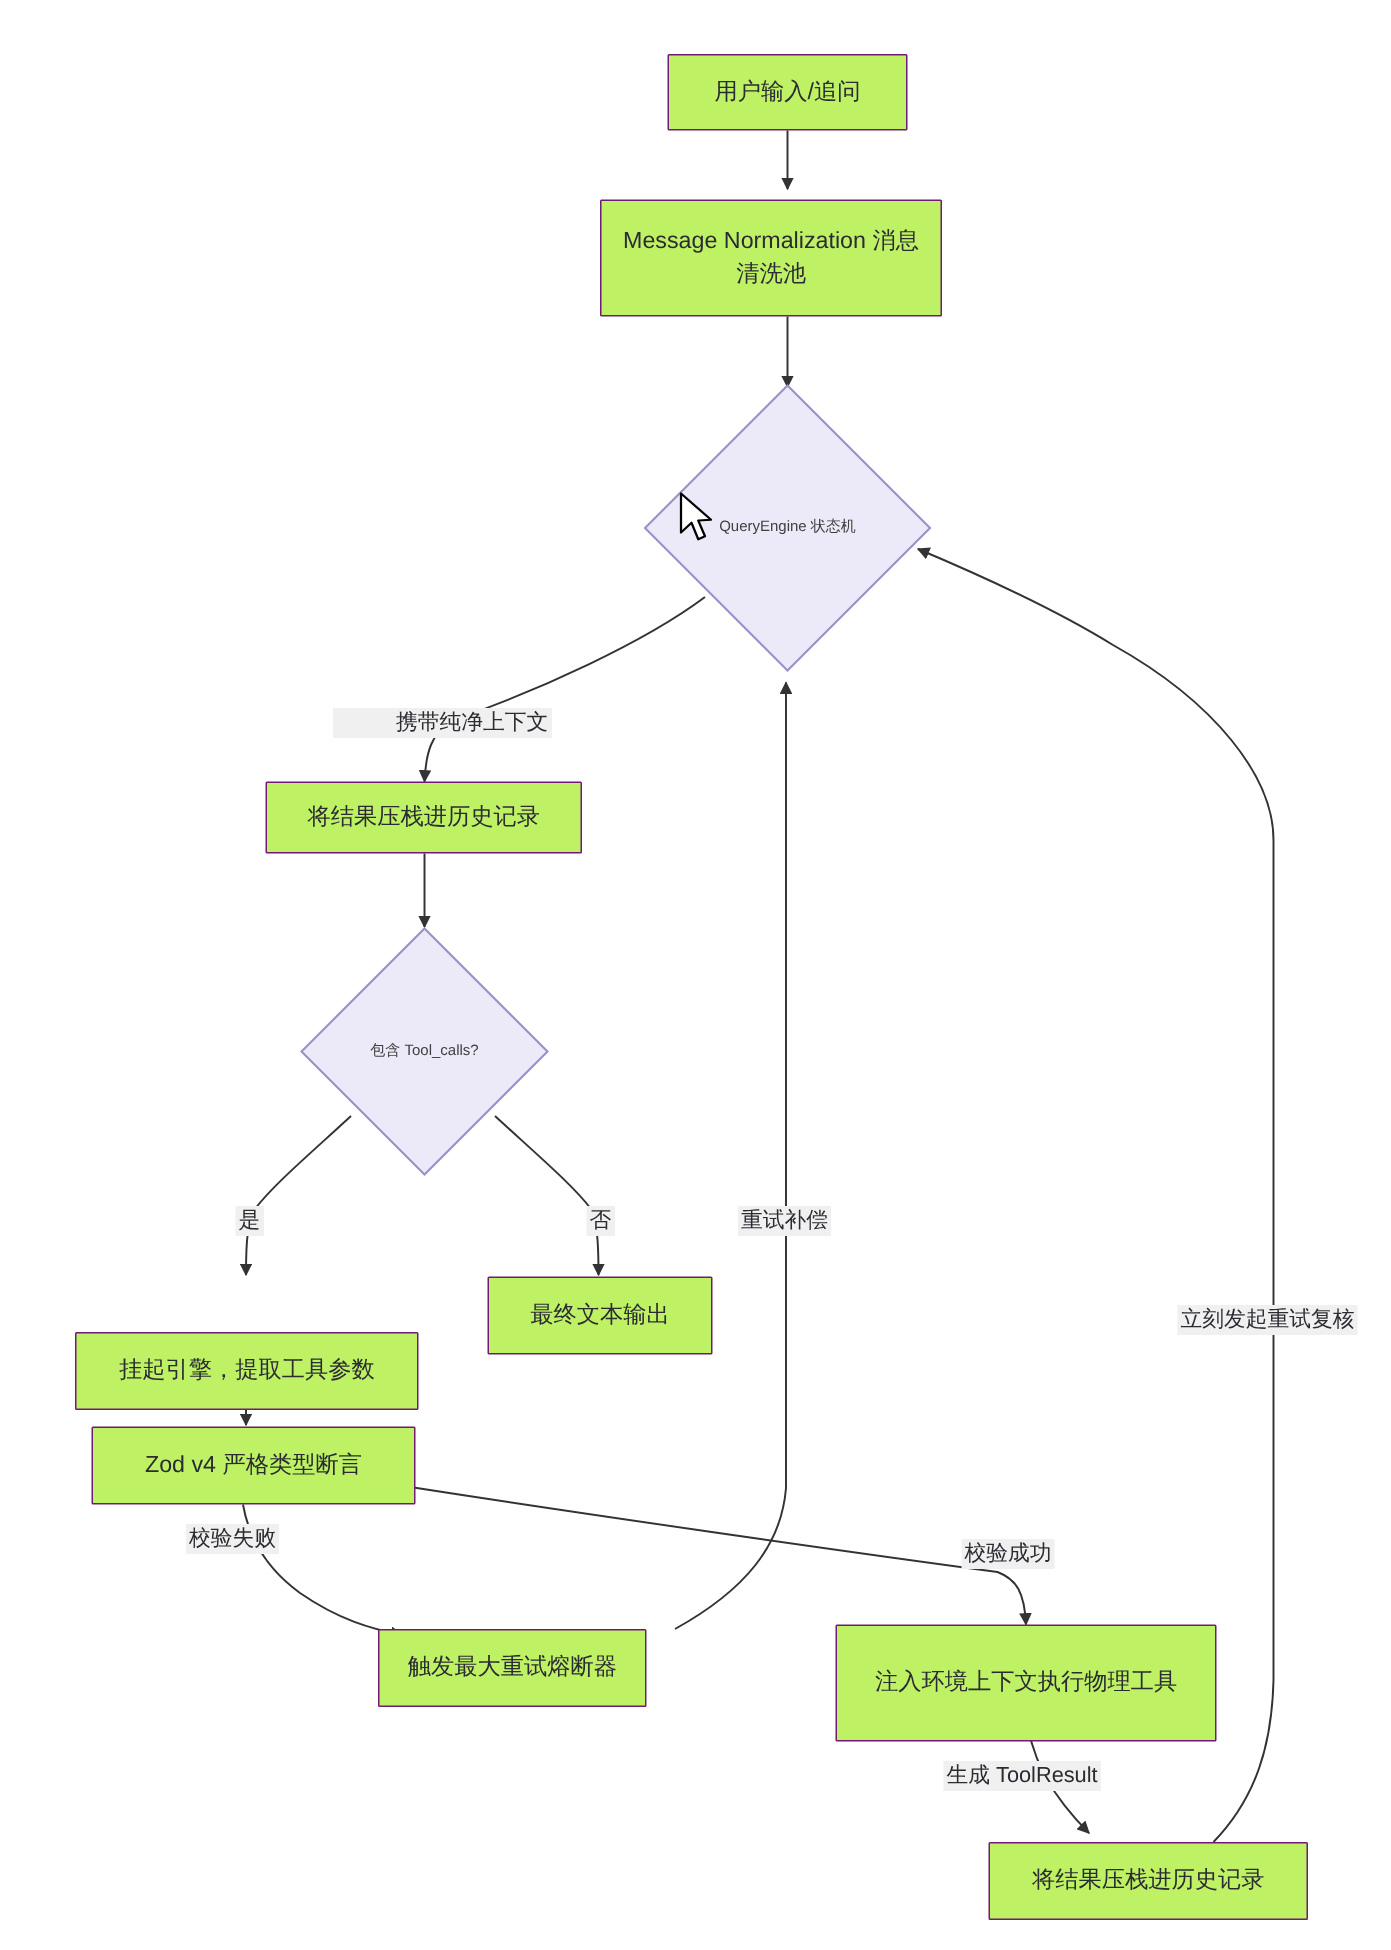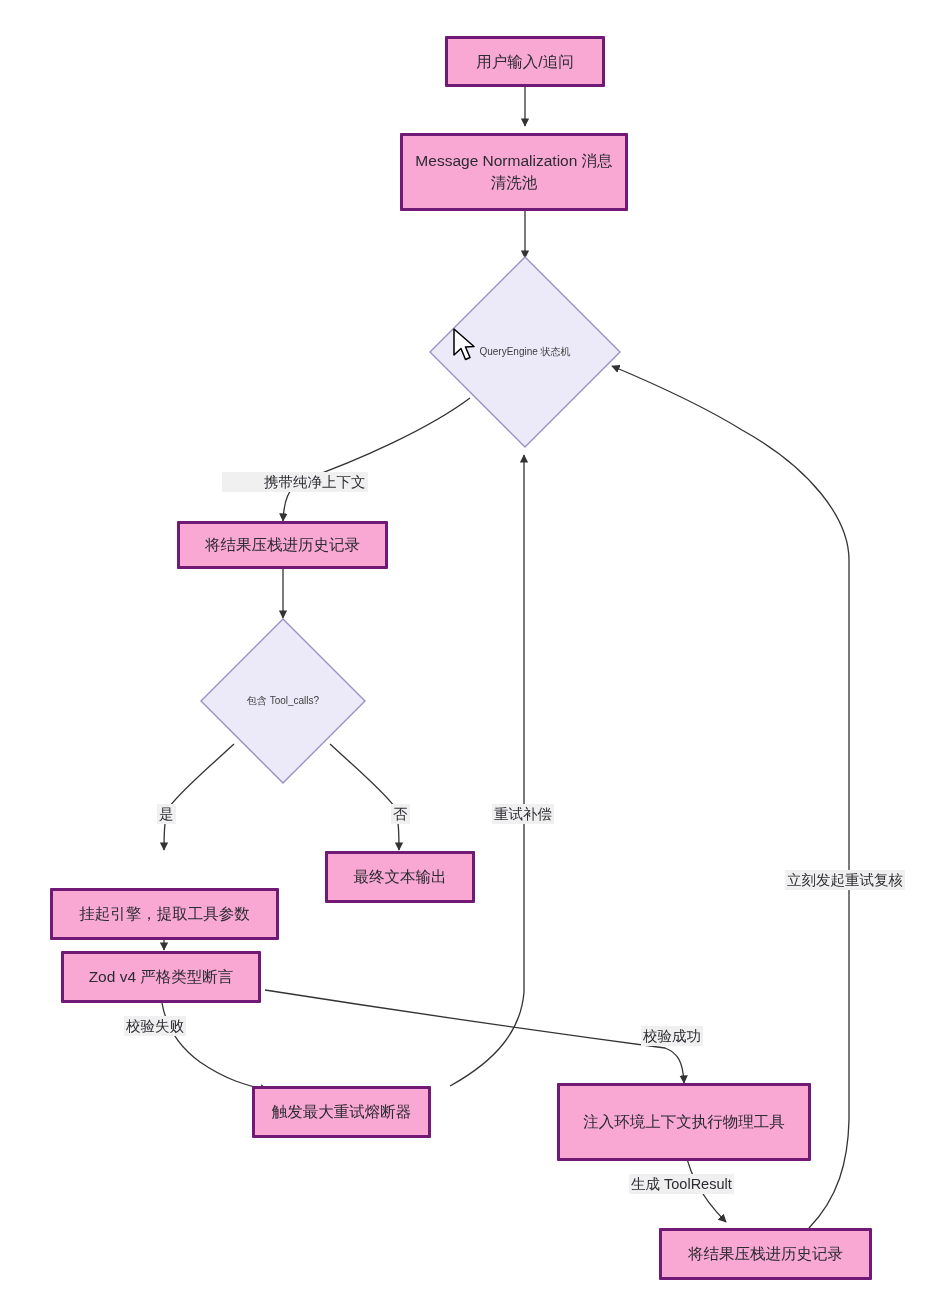--- a/index.html
+++ b/index.html
@@ -24,22 +24,22 @@
     position: absolute;
     left: 0;
     top: 0;
     width: 927px;
     height: 1300px;
     pointer-events: none;
   }
   .node {
     position: absolute;
     box-sizing: border-box;
-    background: #f9a8d4;
-    border: 3px solid #701a75;
+    background: #bef264;
+    border: 1px solid #701a75;
     border-radius: 1px;
     display: flex;
     align-items: center;
     justify-content: center;
     text-align: center;
     color: #2b2b32;
     font-size: 15.5px;
     line-height: 1.42;
     padding: 0 9px;
     z-index: 3;
@@ -157,21 +157,21 @@
   </div>
 
   <div class="node" style="left:50px; top:888px; width:229px; height:52px;">
     <span>挂起引擎，提取工具参数</span>
   </div>
 
   <div class="node" style="left:325px; top:851px; width:150px; height:52px;">
     <span>最终文本输出</span>
   </div>
 
-  <div class="node" style="left:61px; top:951px; width:200px; height:52px;">
+  <div class="node" style="left:61px; top:951px; width:216px; height:52px;">
     <span>Zod v4 严格类型断言</span>
   </div>
 
   <div class="node" style="left:252px; top:1086px; width:179px; height:52px;">
     <span>触发最大重试熔断器</span>
   </div>
 
   <div class="node" style="left:557px; top:1083px; width:254px; height:78px;">
     <span>注入环境上下文执行物理工具</span>
   </div>

